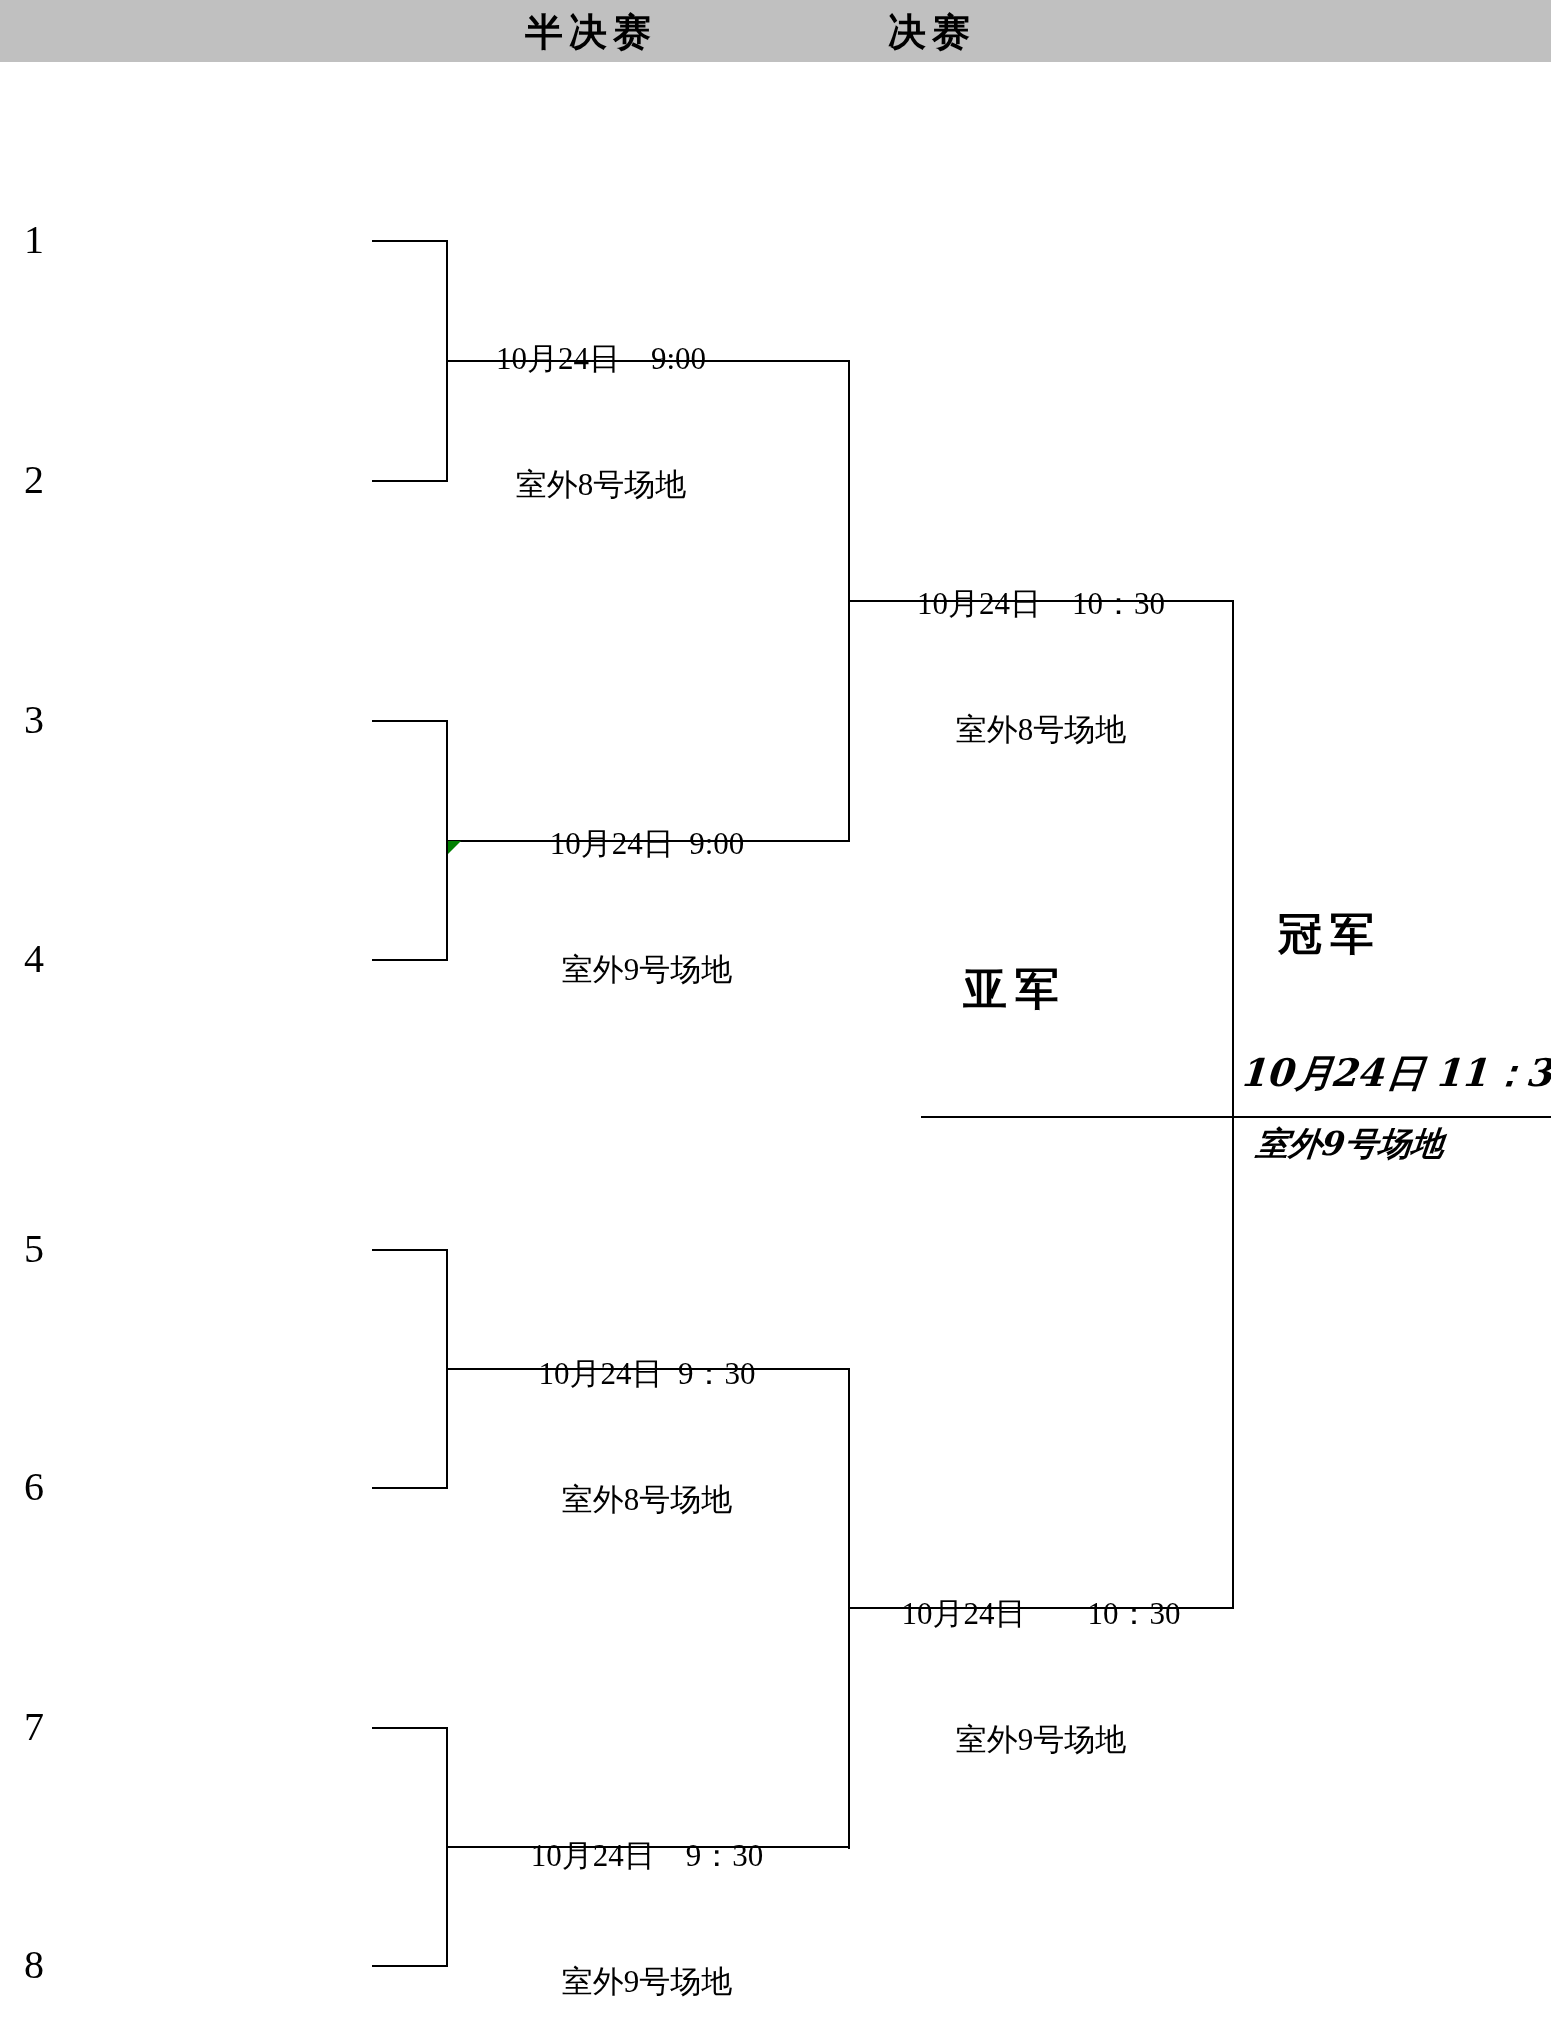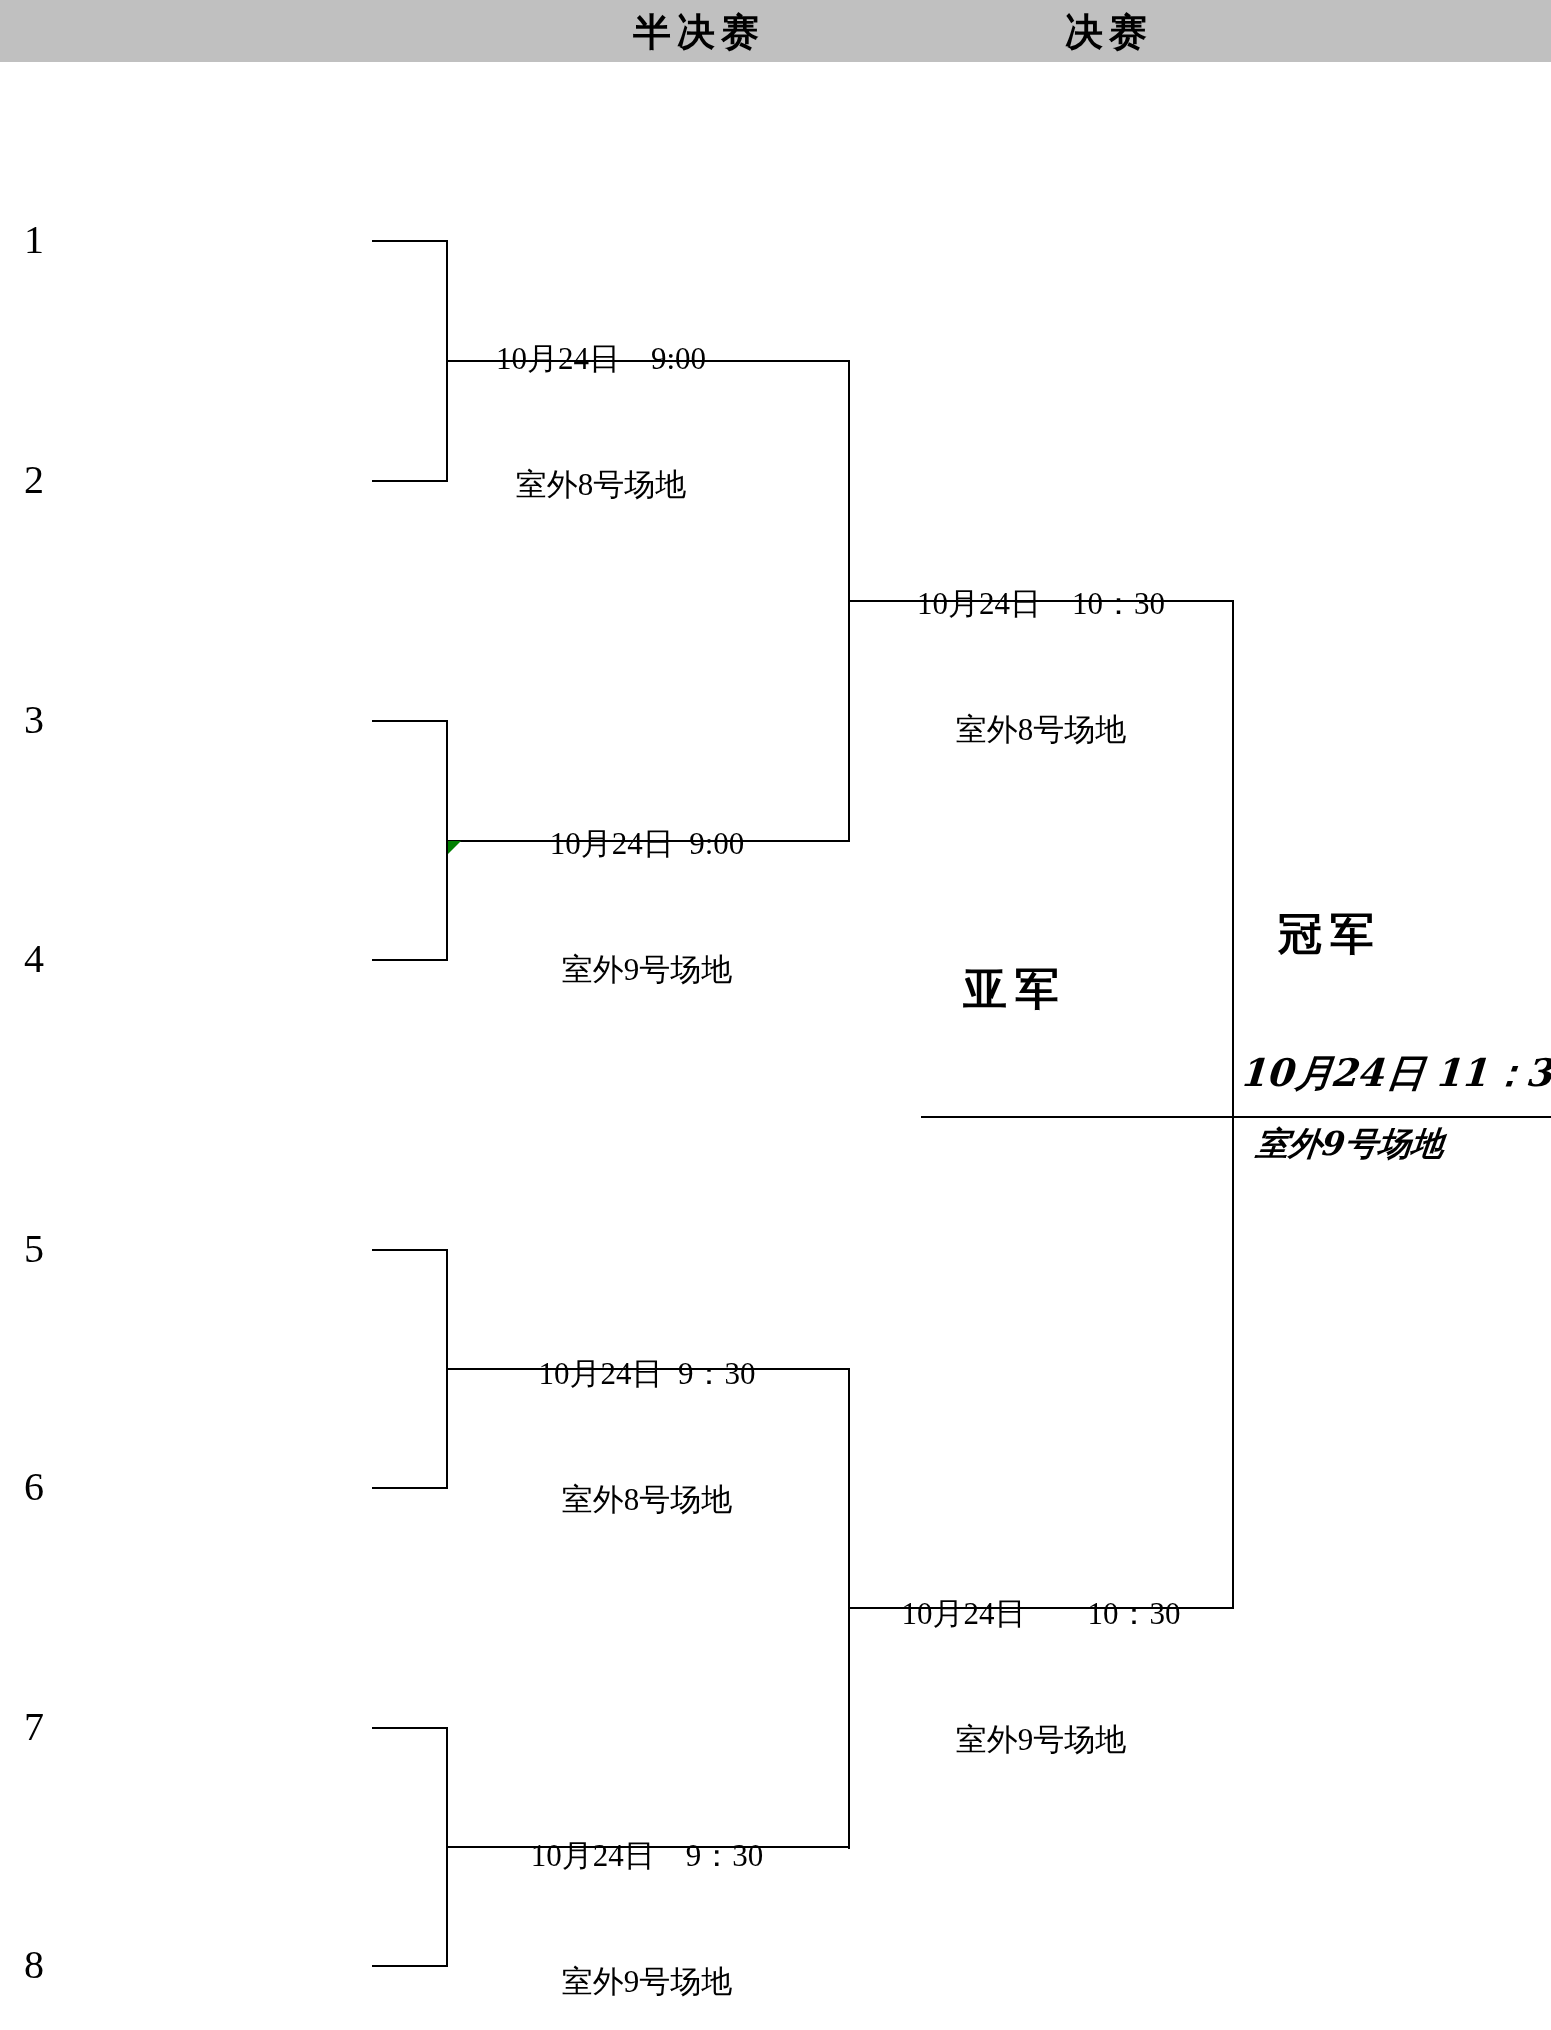--- a/index.html
+++ b/index.html
@@ -13,21 +13,21 @@
   }
   .hline,.vline{position:absolute;background:var(--line,#000);}
   .hline{height:2px;}
   .vline{width:2px;}
   .headerbar{
     position:absolute;left:0;top:0;width:1551px;height:62px;
     background:var(--bar,#c0c0c0);
   }
   .header-label{
     position:absolute;top:8px;height:48px;width:240px;
-    text-align:right;font-size:38px;font-weight:bold;line-height:48px;
+    text-align:left;font-size:38px;font-weight:bold;line-height:48px;
     letter-spacing:6px;
   }
   .seed{
     position:absolute;left:24px;width:44px;height:48px;
     font-size:40px;line-height:48px;text-align:left;
   }
   .note{
     position:absolute;text-align:center;font-size:31px;line-height:42px;
     white-space:pre;
   }
@@ -47,21 +47,21 @@
     clip-path:polygon(0 0,100% 0,0 100%);
   }
 </style>
 </head>
 <body>
 
 <div id="canvas" style="--bar: #c0c0c0; --line: #000000; --marker: #008000; --paper: #ffffff;">
 
   <div class="headerbar"></div>
   <div class="header-label" style="left:525px;">半决赛</div>
-  <div class="header-label" style="left:913px;">决赛</div>
+  <div class="header-label" style="left:888px;">决赛</div>
 
   <div class="seed" style="top:216px;">1</div>
   <div class="seed" style="top:456px;">2</div>
   <div class="seed" style="top:696px;">3</div>
   <div class="seed" style="top:935px;">4</div>
   <div class="seed" style="top:1225px;">5</div>
   <div class="seed" style="top:1463px;">6</div>
   <div class="seed" style="top:1703px;">7</div>
   <div class="seed" style="top:1941px;">8</div>
 

